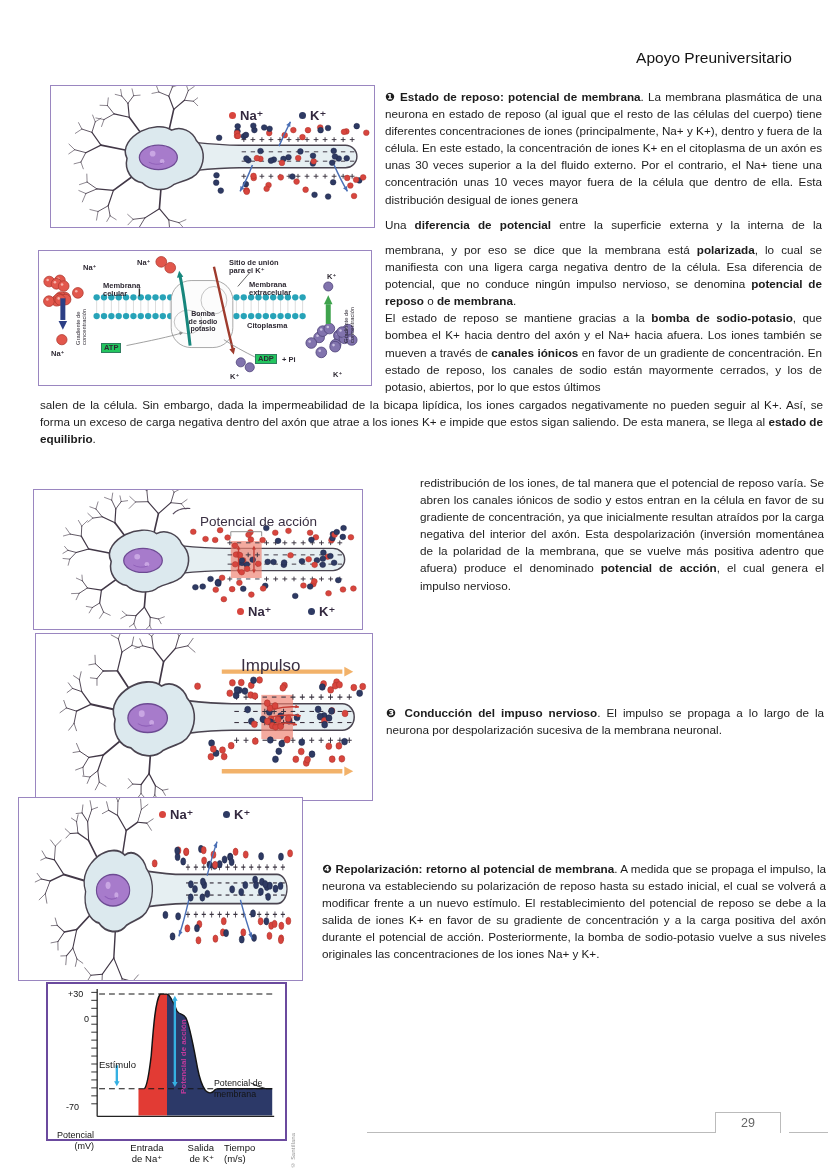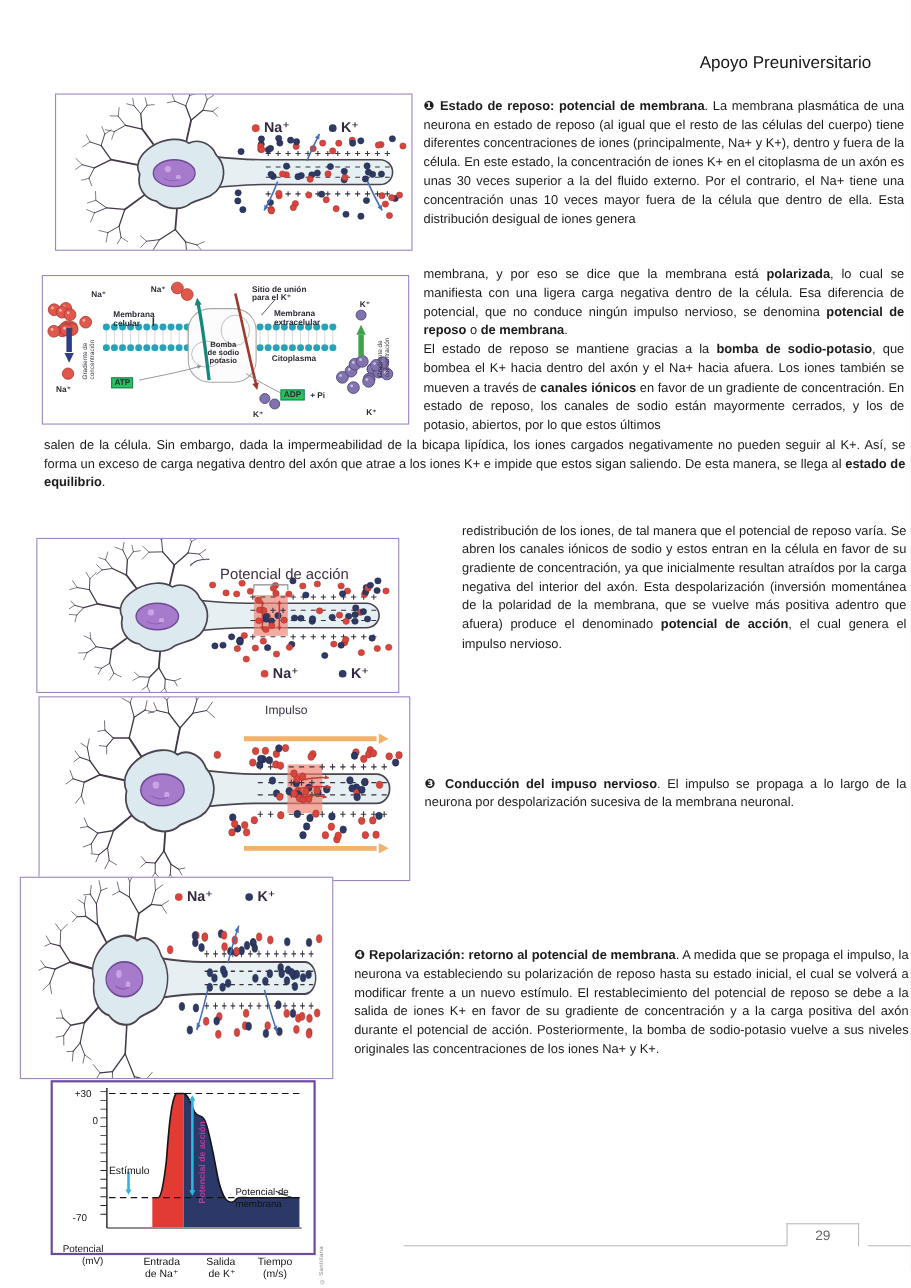--- a/index.html
+++ b/index.html
@@ -27,20 +27,21 @@
         font-size:12.5px;color:#666;box-sizing:border-box;}
 </style>
 </head>
 <body>
 
 <div class="page">
 
   <div class="header">Apoyo Preuniversitario</div>
 
   <div class="txt" style="left:385px;top:88px;width:437px;"><b>❶ Estado de reposo: potencial de membrana</b><span>. La membrana plasmática de una neurona en estado de reposo (al igual que el resto de las células del cuerpo) tiene diferentes concentraciones de iones (principalmente, Na+ y K+), dentro y fuera de la célula. En este estado, la concentración de iones K+ en el citoplasma de un axón es unas 30 veces superior a la del fluido externo. Por el contrario, el Na+ tiene una concentración unas 10 veces mayor fuera de la célula que dentro de ella. Esta distribución desigual de iones genera</span></div>
+  <div class="txt jlast" style="left:385px;top:216px;width:437px;"><span>Una </span><b>diferencia de potencial</b><span> entre la superficie externa y la interna de la</span></div>
   <div class="txt" style="left:385px;top:241px;width:437px;"><span>membrana, y por eso se dice que la membrana está </span><b>polarizada</b><span>, lo cual se manifiesta con una ligera carga negativa dentro de la célula. Esa diferencia de potencial, que no conduce ningún impulso nervioso, se denomina </span><b>potencial de reposo</b><span> o </span><b>de membrana</b><span>.
 El estado de reposo se mantiene gracias a la </span><b>bomba de sodio-potasio</b><span>, que bombea el K+ hacia dentro del axón y el Na+ hacia afuera. Los iones también se mueven a través de </span><b>canales iónicos</b><span> en favor de un gradiente de concentración. En estado de reposo, los canales de sodio están mayormente cerrados, y los de potasio, abiertos, por lo que estos últimos</span></div>
   <div class="txt" style="left:40px;top:396px;width:783px;"><span>salen de la célula. Sin embargo, dada la impermeabilidad de la bicapa lipídica, los iones cargados negativamente no pueden seguir al K+. Así, se forma un exceso de carga negativa dentro del axón que atrae a los iones K+ e impide que estos sigan saliendo. De esta manera, se llega al </span><b>estado de equilibrio</b><span>.</span></div>
   <div class="txt" style="left:420px;top:474px;width:404px;"><span>redistribución de los iones, de tal manera que el potencial de reposo varía. Se abren los canales iónicos de sodio y estos entran en la célula en favor de su gradiente de concentración, ya que inicialmente resultan atraídos por la carga negativa del interior del axón. Esta despolarización (inversión momentánea de la polaridad de la membrana, que se vuelve más positiva adentro que afuera) produce el denominado </span><b>potencial de acción</b><span>, el cual genera el impulso nervioso.</span></div>
   <div class="txt" style="left:386px;top:704px;width:438px;"><b>❸ Conducción del impuso nervioso</b><span>. El impulso se propaga a lo largo de la neurona por despolarización sucesiva de la membrana neuronal.</span></div>
   <div class="txt" style="left:322px;top:860px;width:504px;"><b>❹ Repolarización: retorno al potencial de membrana</b><span>. A medida que se propaga el impulso, la neurona va estableciendo su polarización de reposo hasta su estado inicial, el cual se volverá a modificar frente a un nuevo estímulo. El restablecimiento del potencial de reposo se debe a la salida de iones K+ en favor de su gradiente de concentración y a la carga positiva del axón durante el potencial de acción. Posteriormente, la bomba de sodio-potasio vuelve a sus niveles originales las concentraciones de los iones Na+ y K+.</span></div>
 
   <div class="fig" style="left:50px;top:85px;width:325px;height:143px;">
     <div class="art" id="fig1"><svg viewBox="0 0 340 150" width="100%" height="100%" preserveAspectRatio="none">
           <path d="M96.0,52.0 L82.4,33.3" stroke="#423847" stroke-width="1.70" fill="none" stroke-linecap="round"></path>
@@ -875,21 +876,21 @@
           <polygon points="321.0,34.0 312.0,38.3 312.0,29.7" fill="#f2b26a"></polygon>
           <line x1="188" y1="124" x2="310" y2="124" stroke="#f2b26a" stroke-width="4"></line>
           <polygon points="321.0,124.0 312.0,128.3 312.0,119.7" fill="#f2b26a"></polygon>
           <path d="M240,68 Q253,65 266,66" stroke="#c53b32" stroke-width="1.3" fill="none"></path>
           <polygon points="266.0,66.0 262.2,67.2 262.7,63.7" fill="#c53b32"></polygon>
           <path d="M238,75 Q253,72 268,74" stroke="#c53b32" stroke-width="1.3" fill="none"></path>
           <polygon points="268.0,74.0 264.2,75.2 264.7,71.7" fill="#c53b32"></polygon>
           <path d="M241,82 Q252.5,79 264,82" stroke="#c53b32" stroke-width="1.3" fill="none"></path>
           <polygon points="264.0,82.0 260.2,83.2 260.7,79.7" fill="#c53b32"></polygon>
         </svg></div>
-    <span class="figtitle" style="left:205px;top:6px;font-size:11px;">Impulso</span>
+    <span class="figtitle" style="left:205px;top:22px;font-size:17px;">Impulso</span>
   </div>
 
   <div class="fig" style="left:18px;top:797px;width:285px;height:184px;">
     <div class="art" id="fig5"><svg viewBox="0 0 340 150" width="100%" height="100%" preserveAspectRatio="none">
           <path d="M96.0,52.0 L83.7,35.1" stroke="#423847" stroke-width="1.70" fill="none" stroke-linecap="round"></path>
           <path d="M83.7,35.1 L70.9,28.9" stroke="#423847" stroke-width="1.22" fill="none" stroke-linecap="round"></path>
           <path d="M70.9,28.9 L61.5,29.2" stroke="#423847" stroke-width="0.88" fill="none" stroke-linecap="round"></path>
           <path d="M61.5,29.2 L56.3,33.0" stroke="#423847" stroke-width="0.63" fill="none" stroke-linecap="round"></path>
           <path d="M61.5,29.2 L55.5,25.4" stroke="#423847" stroke-width="0.63" fill="none" stroke-linecap="round"></path>
           <path d="M70.9,28.9 L69.2,19.5" stroke="#423847" stroke-width="0.88" fill="none" stroke-linecap="round"></path>
@@ -1142,21 +1143,21 @@
     <span class="clbl" style="left:0px;top:146px;width:46px;text-align:right;">Potencial
 (mV)</span>
     <span class="clbl" style="left:51px;top:76px;font-size:9.5px;">Estímulo</span>
     <span class="clbl vert" style="left:131px;top:18px;height:92px;color:#bf3a9b;font-weight:700;font-size:8px;">Potencial de acción</span>
     <span class="clbl" style="left:166px;top:94px;font-size:8.8px;">Potencial de
 membrana</span>
     <span class="clbl" style="left:72px;top:159px;width:54px;text-align:center;font-size:9.5px;">Entrada
 de Na⁺</span>
     <span class="clbl" style="left:122px;top:159px;width:44px;text-align:right;font-size:9.5px;">Salida
 de K⁺</span>
-    <span class="clbl" style="left:176px;top:159px;width:52px;text-align:center;font-size:9.5px;">Tiempo
+    <span class="clbl" style="left:176px;top:159px;width:52px;font-size:9.5px;">Tiempo
 (m/s)</span>
   </div>
 
   <span class="credit vert" style="left:290px;top:1126px;height:42px;">© Santillana</span>
 
   <div class="fline" style="left:367px;top:1132px;width:348px;"></div>
   <div class="ptab" style="left:715px;top:1112px;width:66px;height:21px;line-height:20px;">29</div>
   <div class="fline" style="left:789px;top:1132px;width:39px;"></div>
 
 </div>

